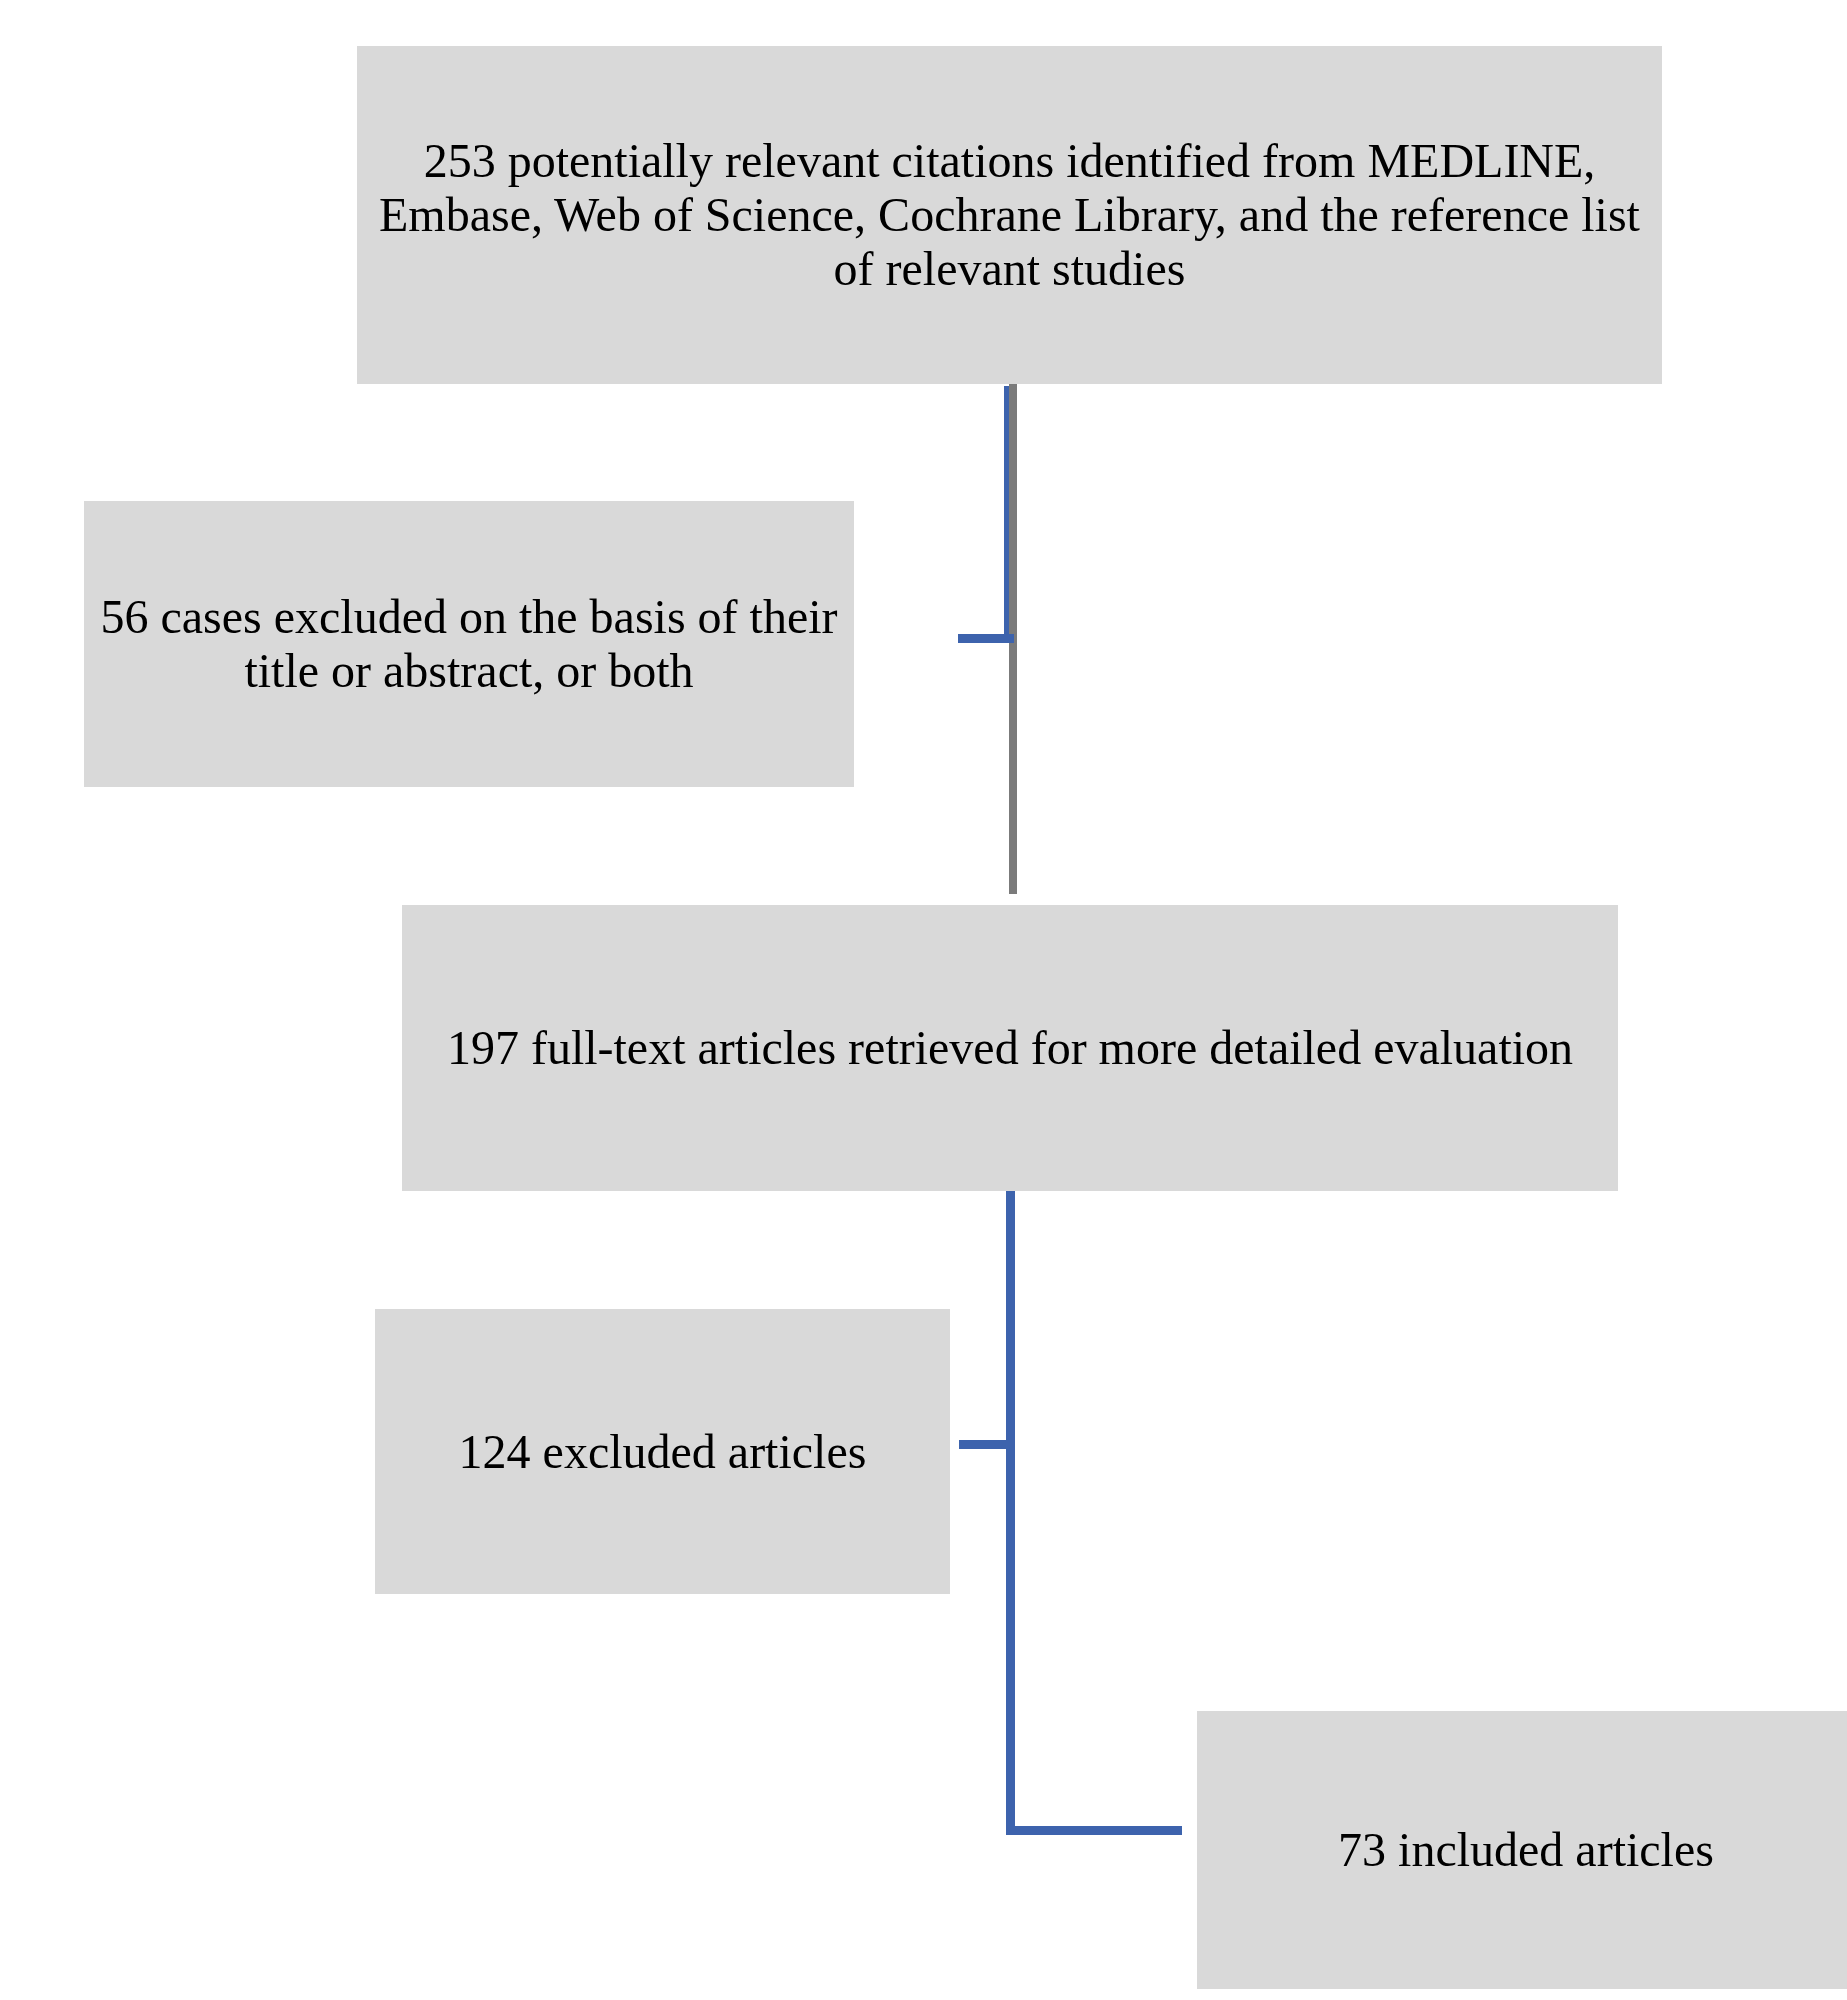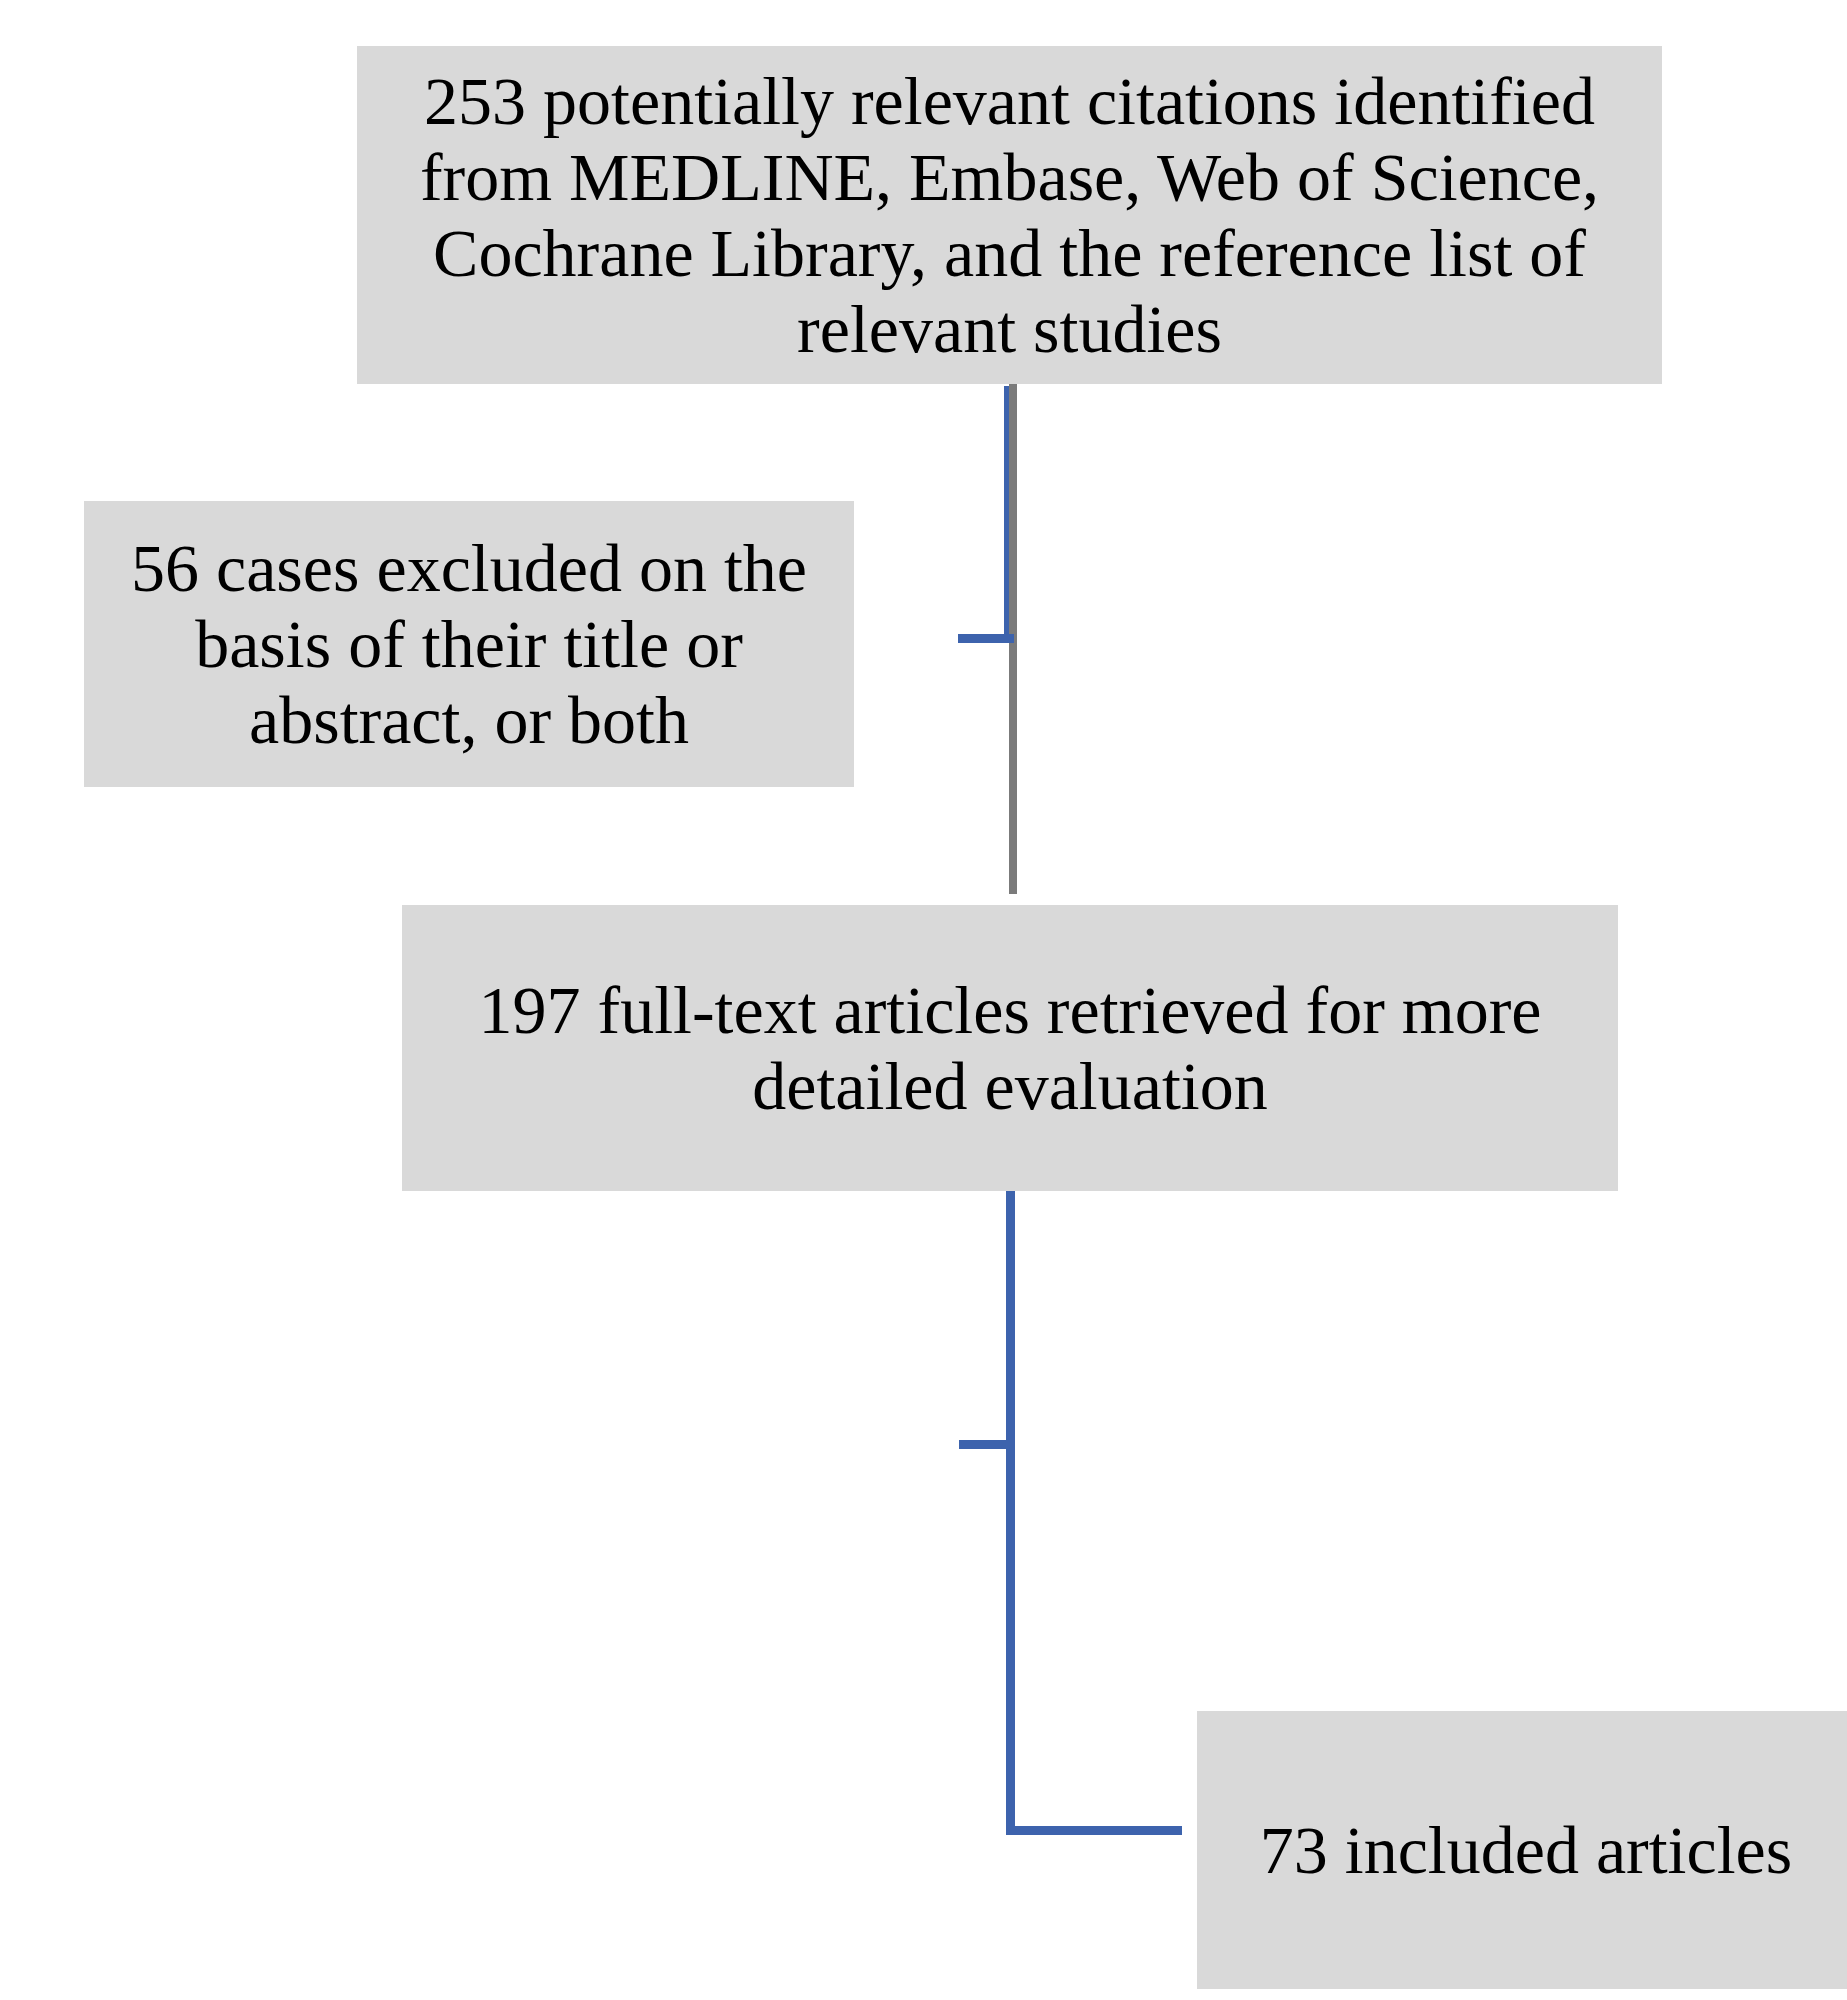--- a/index.html
+++ b/index.html
@@ -25,21 +25,21 @@
     background: var(--bg);
   }
   .node {
     position: absolute;
     background: var(--node-fill);
     color: var(--text);
     display: flex;
     align-items: center;
     justify-content: center;
     text-align: center;
-    font-size: 68px;
+    font-size: 48px;
     line-height: 1.12;
   }
   .connector { position: absolute; }
   .gray { background: var(--gray-line); }
   .blue { background: var(--blue-line); }
 
   #node-citations-identified { left: 357px; top: 46px;  width: 1305px; height: 338px; padding: 0 13.5px; }
   #node-cases-excluded      { left: 84px;  top: 501px; width: 770px;  height: 286px; padding: 0 13.5px; }
   #node-fulltext-retrieved  { left: 402px; top: 905px; width: 1216px; height: 286px; padding: 0 1.9px; }
   #node-excluded-articles   { left: 375px; top: 1309px; width: 575px; height: 285px; padding: 0 13.5px; }
@@ -69,19 +69,22 @@
   </div>
 
   <div class="node" id="node-cases-excluded">
     <span>56 cases excluded on the basis of their title or abstract, or both</span>
   </div>
 
   <div class="node" id="node-fulltext-retrieved">
     <span>197 full-text articles retrieved for more detailed evaluation</span>
   </div>
 
+  <div class="node" id="node-excluded-articles">
+    <span>124 excluded articles</span>
+  </div>
 
   <div class="node" id="node-included-articles">
     <span>73 included articles</span>
   </div>
 
 </div>
 
 
 </body></html>

